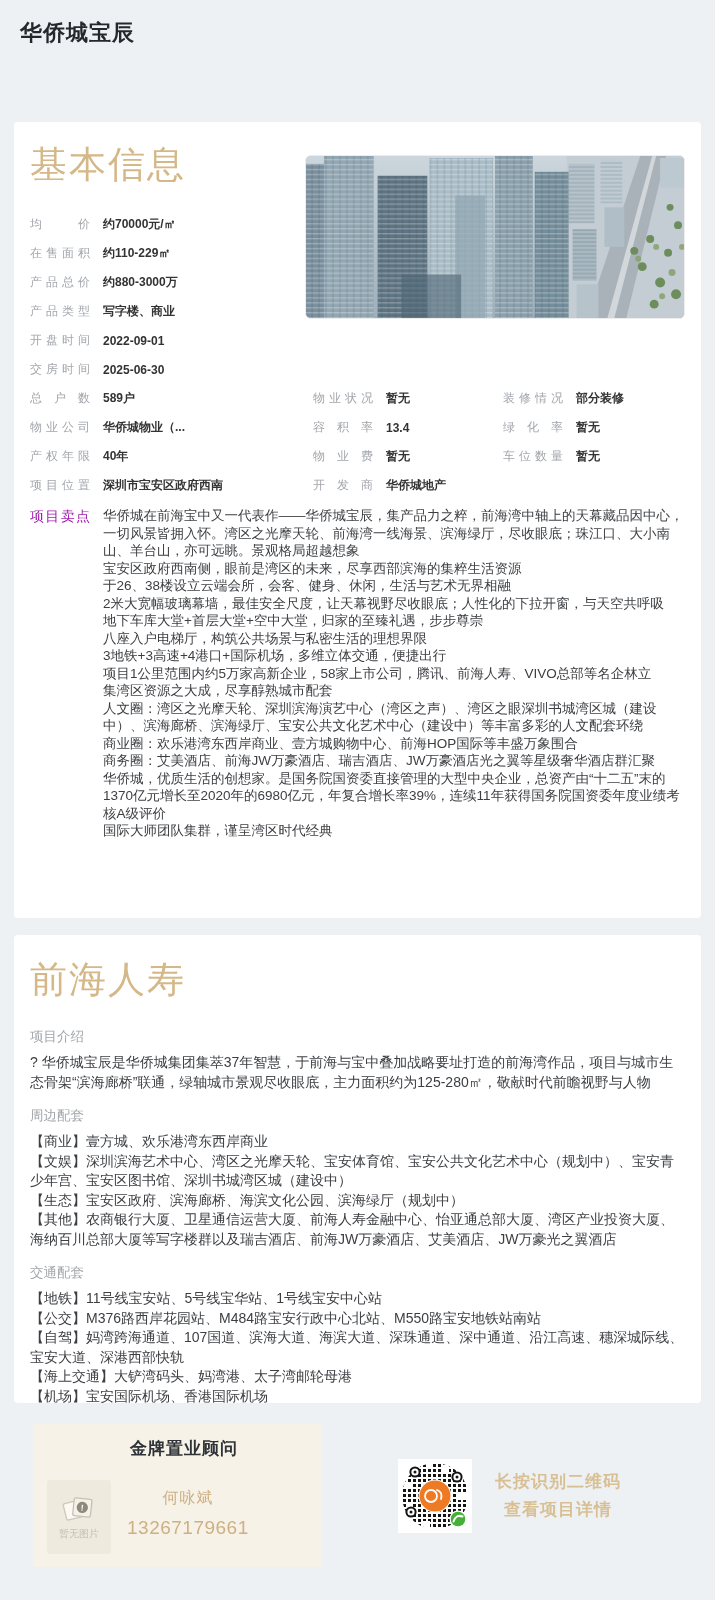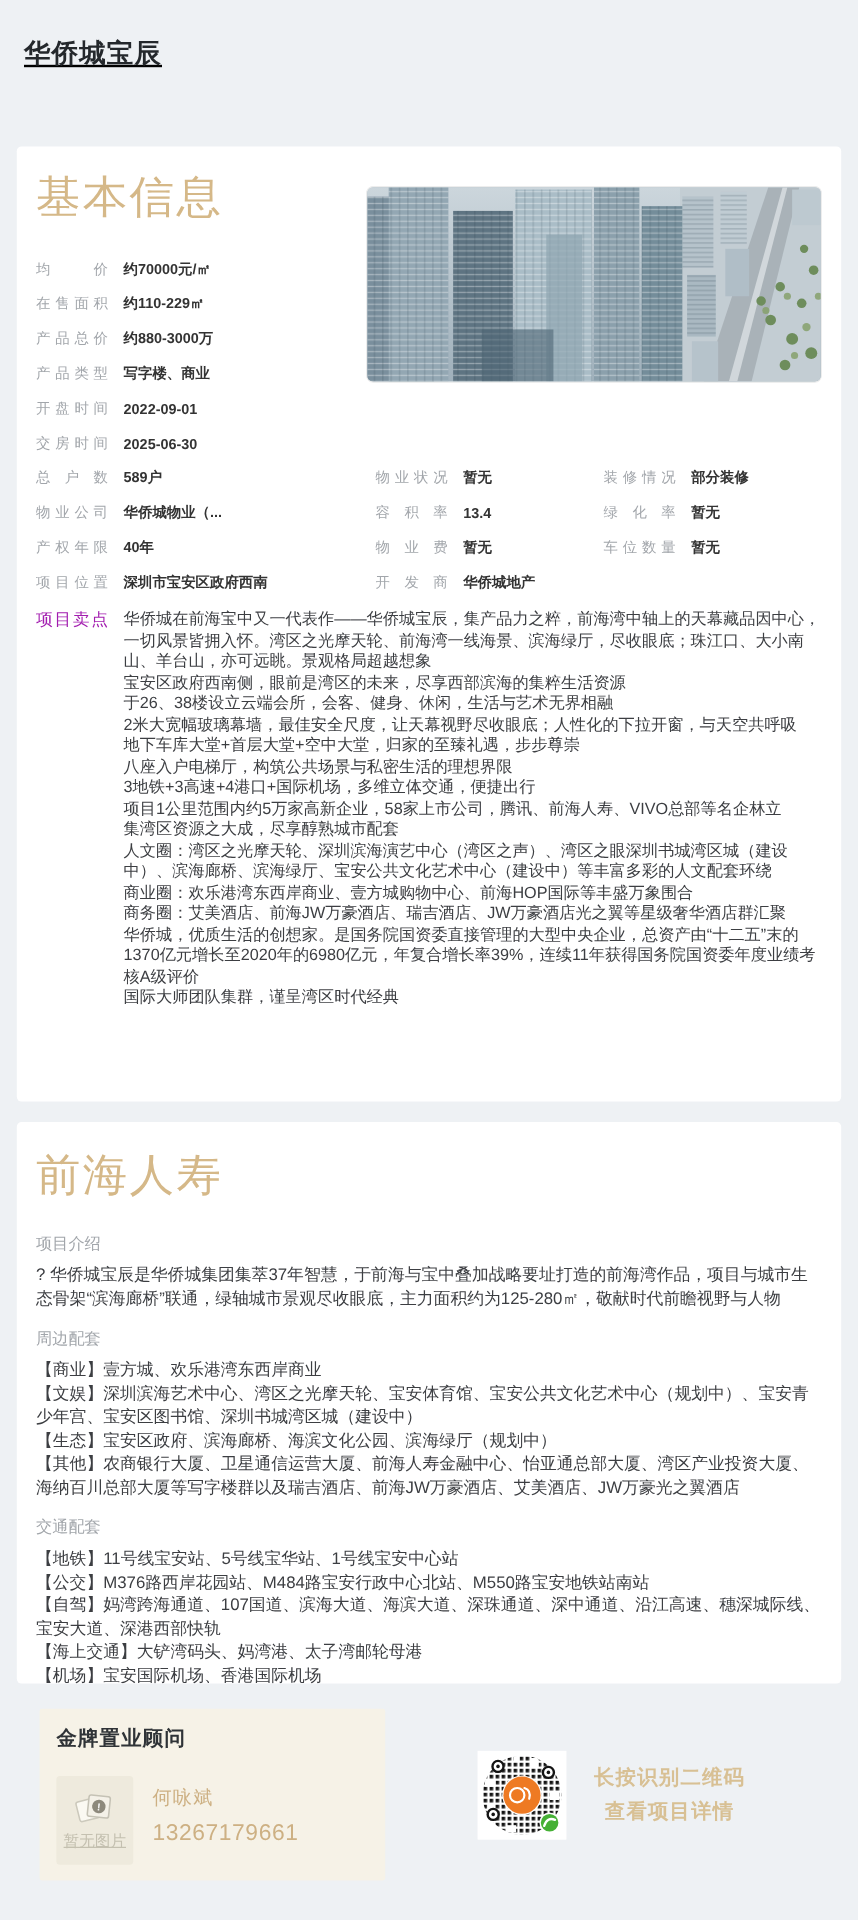--- a/index.html
+++ b/index.html
@@ -4,21 +4,21 @@
 <style>
   * { box-sizing: border-box; }
   html,body { margin:0; padding:0; }
   body {
     width:715px; height:1600px; position:relative; overflow:hidden;
     background:#eef1f4;
     font-family:"Liberation Sans","DejaVu Sans",sans-serif;
     -webkit-font-smoothing:antialiased;
   }
   
-  .hdr { position:absolute; left:0; top:12px; width:715px;text-decoration:underline; }
+  .hdr { position:absolute; left:0; top:0; width:715px; }
   .hdr h1 { margin:18px 0 0 20px; font-size:22px; font-weight:700; color:#24282c; letter-spacing:1px; }
   .hdr .sub { margin:15px 0 0 17px; font-size:15px; color:#d2b383; letter-spacing:2px; }
 
   
   .card { position:absolute; left:14px; width:687px; background:#fff; border-radius:4px; overflow:hidden;margin-top:10px; }
   .card-basic   { top:112px; height:796px; }
   .card-amenity { top:925px; height:468px; }
   .sec-title { margin:0; font-size:37px; font-weight:500; color:#d5b888; letter-spacing:2px; }
   .card-basic .sec-title { position:absolute; left:16px; top:18px; }
   .card-amenity .sec-title { margin:20px 0 0 16px; }
@@ -45,26 +45,26 @@
   
   .sub-label { margin:15px 16px 0; font-size:13.5px; color:#a2a6ab; }
   .sub-label.first { margin-top:23px; }
   .para, .para-group p { font-size:14px; line-height:19.5px; color:#3c3e42; }
   .para { margin:7px 14px 0 16px; }
   .para-group { margin:7px 14px 0 16px; }
   .para-group p { margin:0; }
 
   
   .consult-card { position:absolute; left:33px; top:1424px; width:288px; height:143px;
-                  background:#f6f2e7; border-radius:2px; }
+                  background:#f6f2e7; border-radius:2px;text-align:center; }
   .consult-card h3 { margin:13px 0 0 14px; font-size:17px; font-weight:700; color:#2f3337; letter-spacing:1px; }
   .consult-body { position:absolute; left:14px; top:56px; display:flex; }
   .photo-ph { width:64px; height:74px; background:#eeeadd; border-radius:3px;
               display:flex; flex-direction:column; align-items:center; justify-content:center; }
-  .photo-ph .cap { font-size:13px; color:#c4c0b0; margin-top:3px;text-decoration:underline; }
+  .photo-ph .cap { font-size:10px; color:#c4c0b0; margin-top:3px; }
   .consult-info { margin-left:16px; padding-top:8px; }
   .c-name  { font-size:16px; color:#cdb083; letter-spacing:1px; }
   .c-phone { font-size:19px; color:#cdb083; margin-top:8px; letter-spacing:0.5px; }
 
   .qr { position:absolute; left:398px; top:1459px; width:74px; height:74px; background:#fff; }
   .qr svg { display:block; width:100%; height:100%; }
   .qr-tip { position:absolute; left:478px; top:1468px; width:160px; text-align:center;
             font-size:17px; line-height:28px; color:#d8c094; letter-spacing:1px;font-weight:bold; }
 </style>
 </head>

